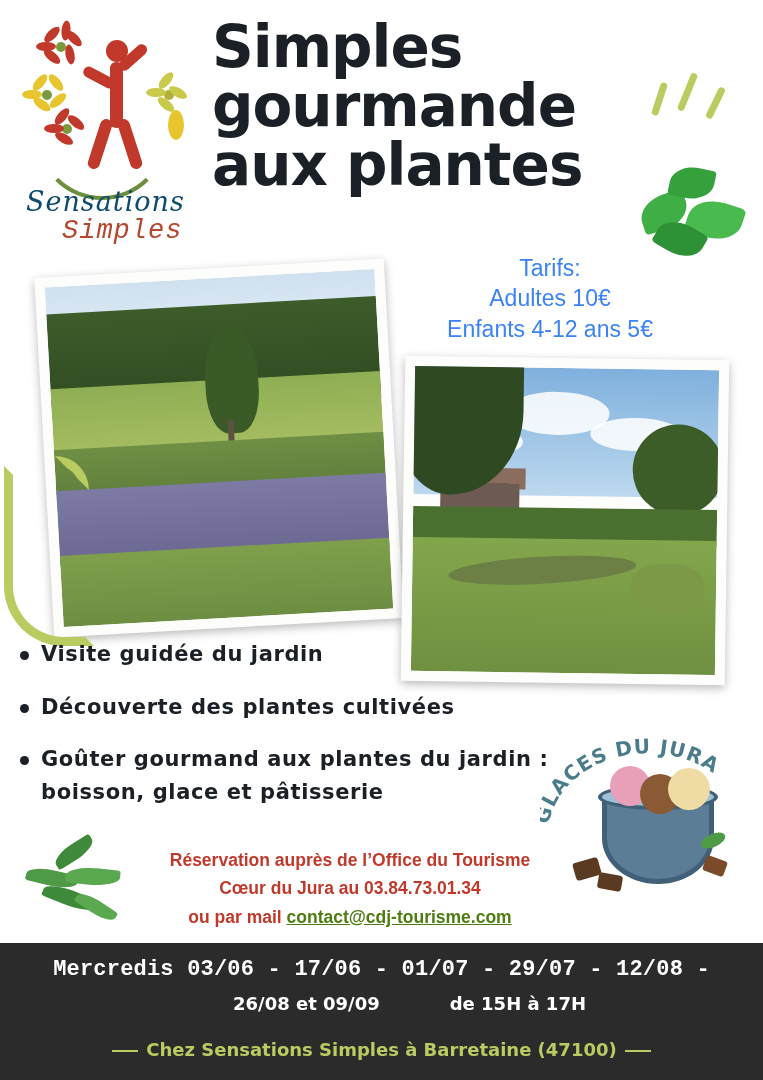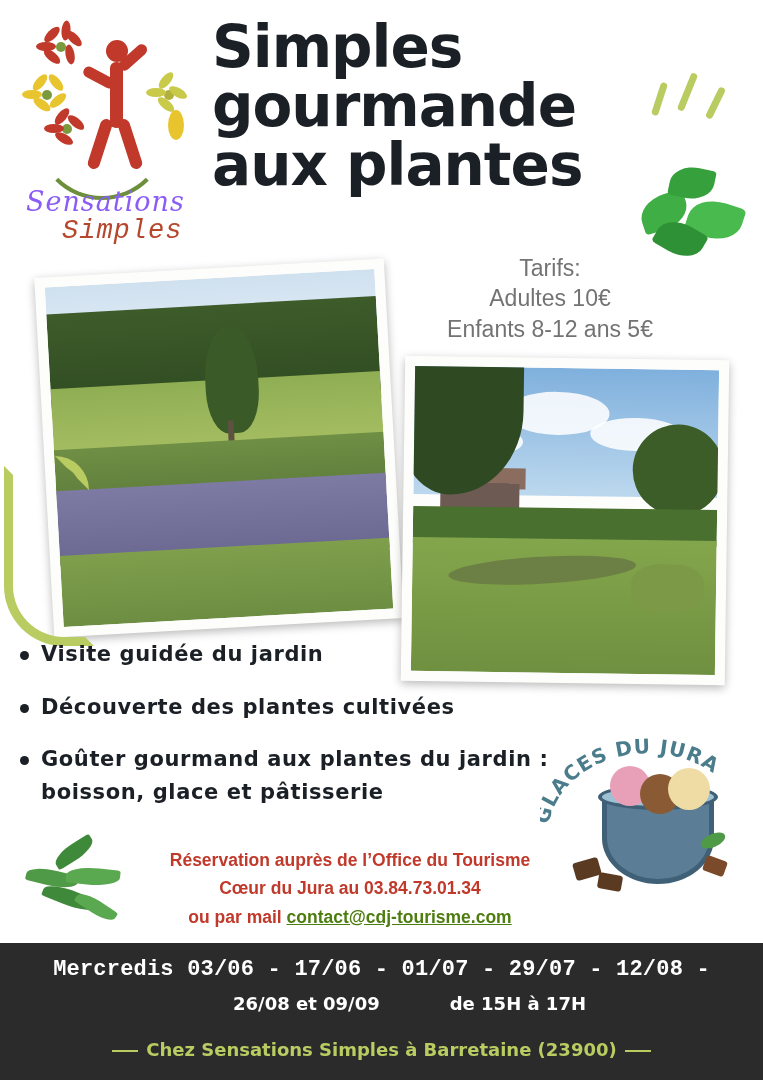--- a/index.html
+++ b/index.html
@@ -72,21 +72,21 @@
   .flower { position: absolute; width: 46px; height: 46px; }
   .flower .center {
     position: absolute; left: 18px; top: 18px;
     width: 10px; height: 10px; border-radius: 50%;
     background: #7a9a3d;
   }
   .logo-text-1 {
     position: absolute; left: 8px; top: 172px;
     font-family: "DejaVu Serif", serif;
     font-size: 27px; letter-spacing: 1px;
-    color: #8b5cf6; font-style: italic;
+    color: #0c4a6e; font-style: italic;
   }
   .logo-text-2 {
     position: absolute; left: 44px; top: 202px;
     font-family: Liberation Mono, monospace;
     font-size: 27px; letter-spacing: 1px;
     color: #b5472e; font-style: italic;
   }
 
   
   .title {
@@ -104,21 +104,21 @@
 
   
   .tarifs {
     position: absolute;
     left: 400px; top: 253px;
     width: 300px;
     text-align: center;
     font-family: "Liberation Sans", sans-serif;
     font-size: 23px;
     line-height: 1.32;
-    color: #737373;
+    color: #3b82f6;
   }
   .tarifs div { white-space: nowrap; }
 
   
   .mint {
     position: absolute; left: 636px; top: 165px;
     width: 110px; height: 95px;
   }
   .mint .leaf {
     position: absolute;
@@ -371,21 +371,21 @@
 <div class="mint">
   <div class="leaf" style="left:4px;  top:30px; width:48px; height:34px; transform:rotate(-18deg);"></div>
   <div class="leaf" style="left:34px; top:2px;  width:44px; height:32px; transform:rotate(12deg); background:#36a13c;"></div>
   <div class="leaf" style="left:52px; top:36px; width:54px; height:38px; transform:rotate(18deg); background:#49ba4e;"></div>
   <div class="leaf" style="left:20px; top:58px; width:48px; height:32px; transform:rotate(30deg); background:#2f9135;"></div>
 </div>
 
 <div class="tarifs">
   <div>Tarifs:</div>
   <div>Adultes 10€</div>
-  <div>Enfants 8-12 ans 5€</div>
+  <div>Enfants 4-12 ans 5€</div>
 </div>
 
 <div class="photo photo-1">
   <div class="inner">
     <div class="p1-sky"></div>
     <div class="p1-trees"></div>
     <div class="p1-field"></div>
     <div class="p1-tree"></div>
     <div class="p1-trunk"></div>
     <div class="p1-mid"></div>
@@ -465,15 +465,15 @@
   </div>
 </div>
 
 <div class="footer">
   <div class="footer-dates">Mercredis 03/06 - 17/06 - 01/07 - 29/07 - 12/08 -</div>
   <div class="footer-line2">
     <span>26/08 et 09/09</span>
     <span>de 15H à 17H</span>
   </div>
   <div class="footer-place">
-    <span class="rule"></span><span>Chez Sensations Simples à Barretaine (23900)</span><span class="rule"></span>
+    <span class="rule"></span><span>Chez Sensations Simples à Barretaine (47100)</span><span class="rule"></span>
   </div>
 </div>
 
 </body></html>

